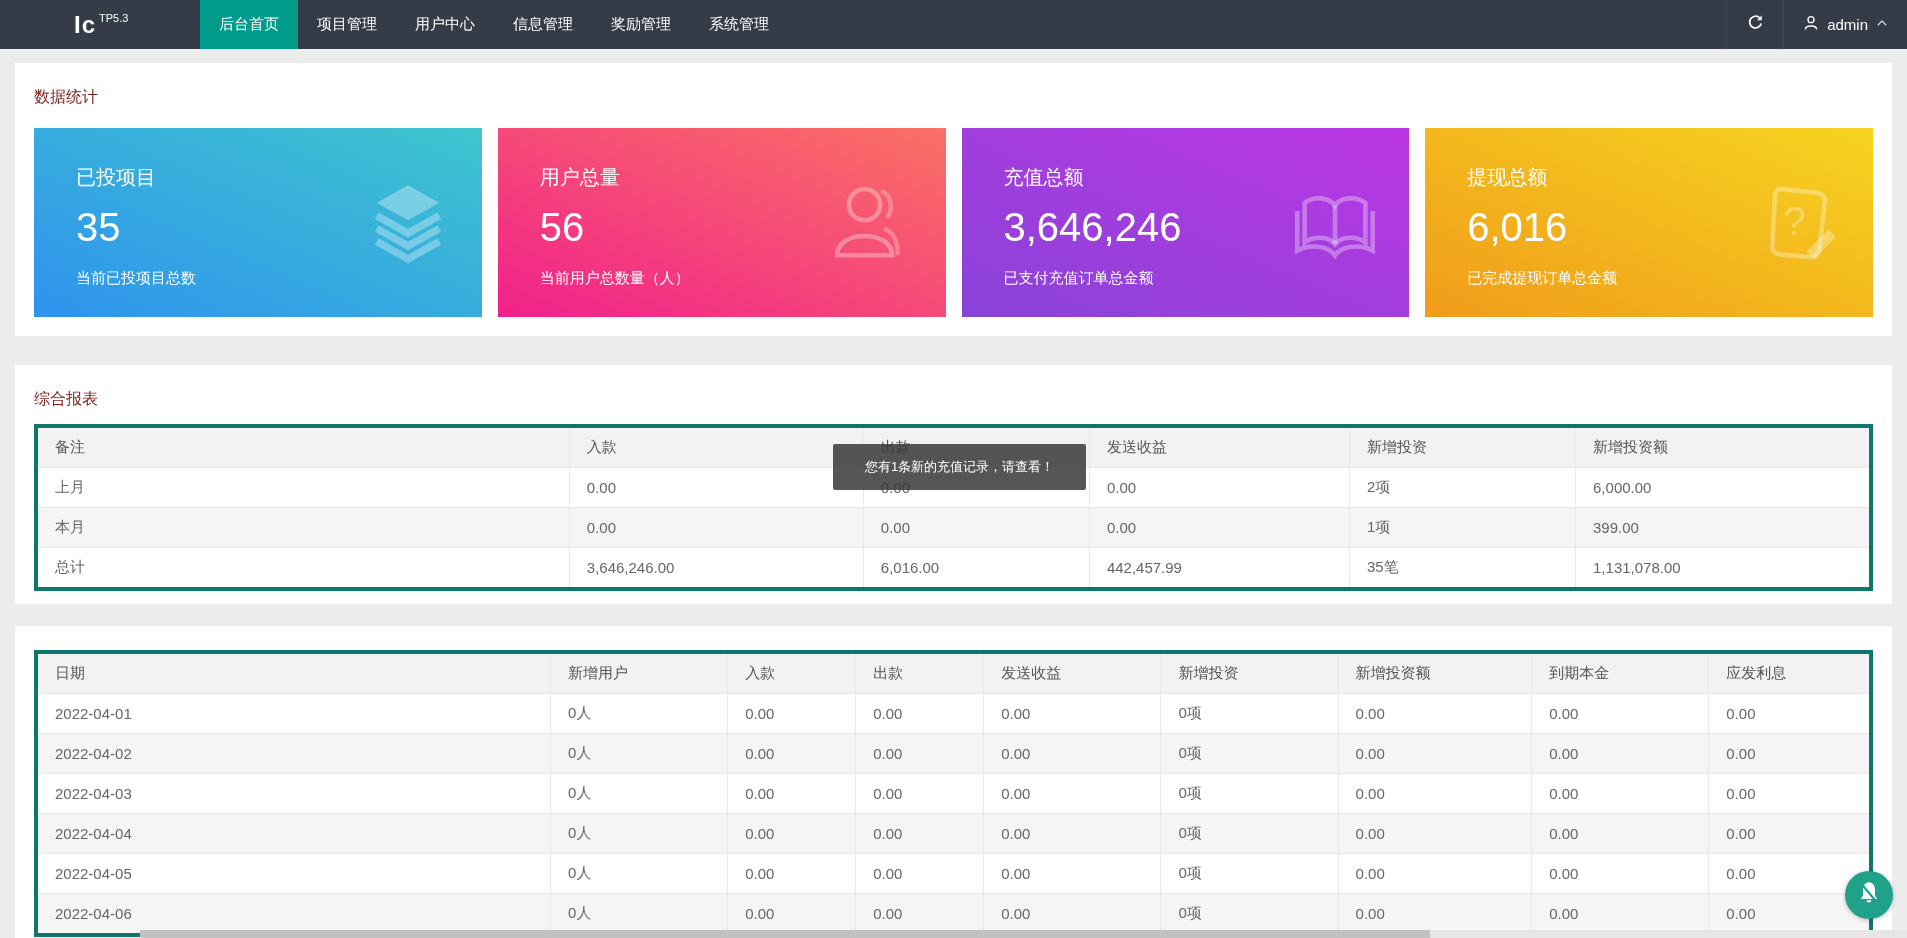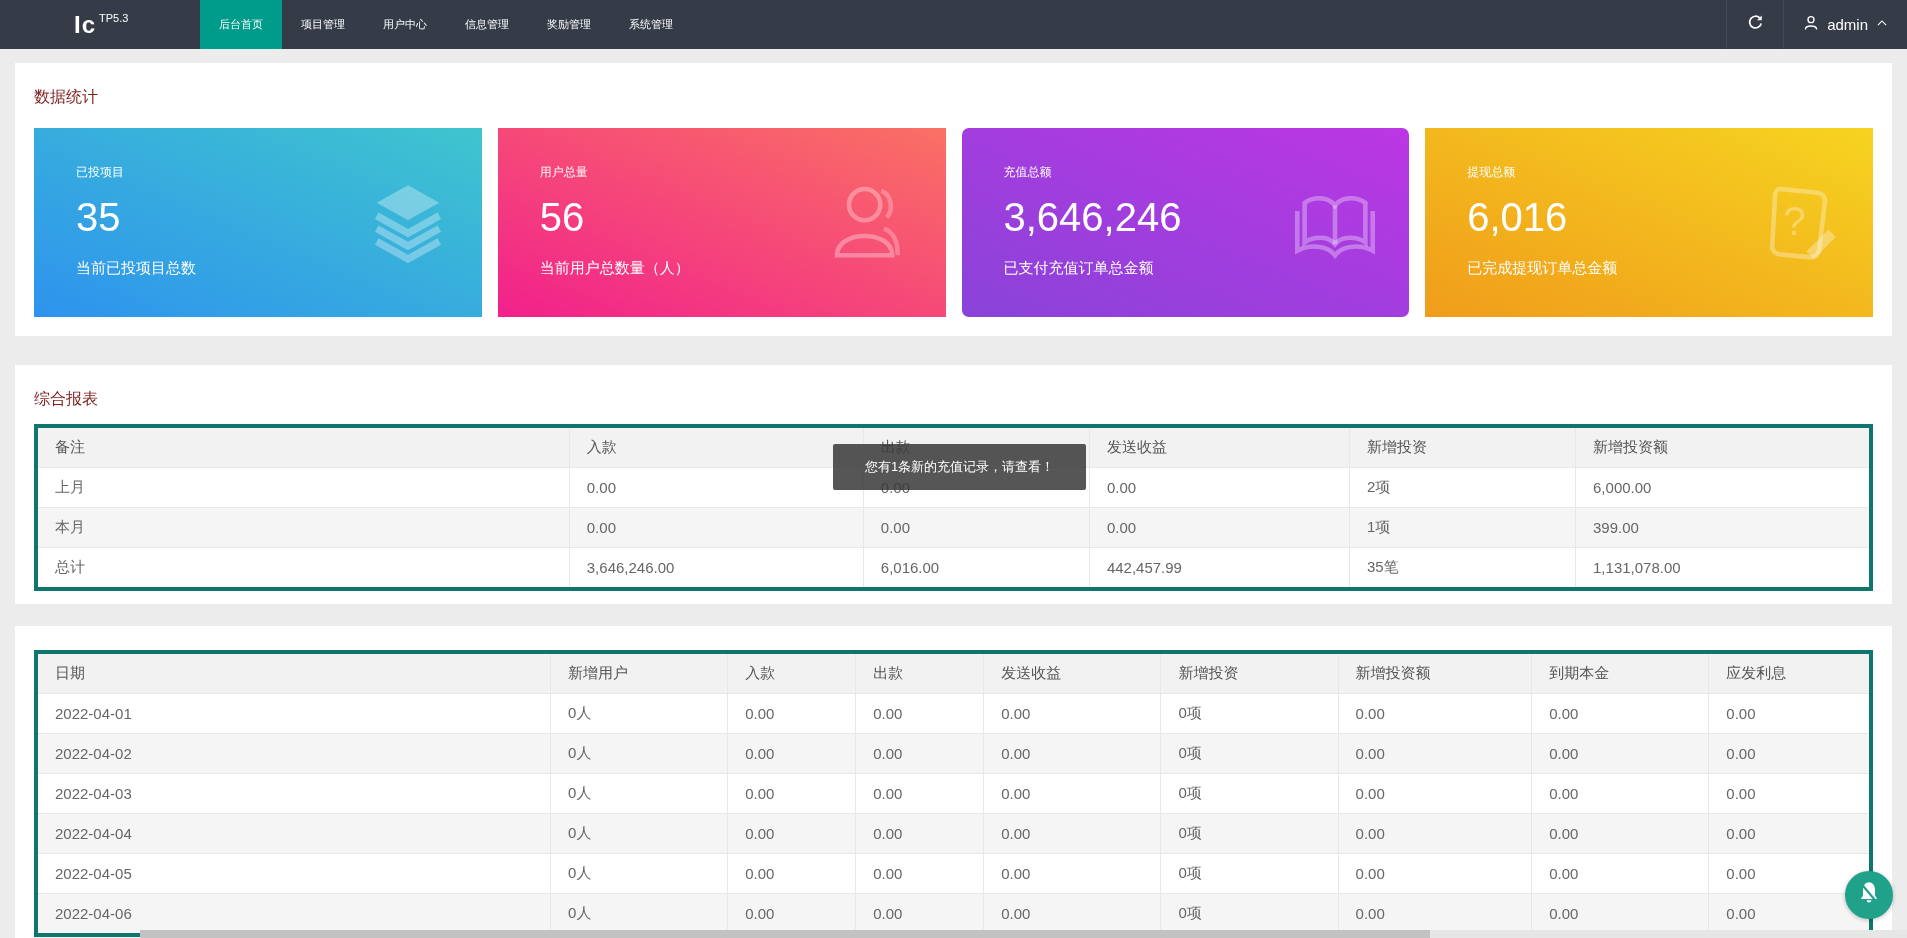--- a/index.html
+++ b/index.html
@@ -5,38 +5,38 @@
   html,body{margin:0;padding:0;}
   body{font-family:"Liberation Sans","DejaVu Sans",sans-serif;background:#ececec;}
   .app{position:relative;width:1907px;height:938px;overflow:hidden;background:#ececec;}
 
   
   .topbar{position:relative;height:49px;background:#353b47;display:flex;align-items:stretch;color:#fff;}
   .logo-box{width:200px;display:flex;align-items:center;padding-left:74px;box-sizing:border-box;}
   .logo-main{font-size:24px;font-weight:700;letter-spacing:1px;}
   .logo-sup{font-size:11px;margin-left:3px;position:relative;top:-7px;}
   .nav{display:flex;align-items:stretch;}
-  .nav-item{display:flex;align-items:center;padding:0 19px;font-size:11px;color:#fff;cursor:pointer;}
+  .nav-item{display:flex;align-items:center;padding:0 19px;font-size:15px;color:#fff;cursor:pointer;}
   .nav-item.active{background:#009c8b;}
   .topbar-right{margin-left:auto;display:flex;align-items:stretch;}
   .top-divider{width:1px;background:rgba(255,255,255,0.07);}
   .refresh-btn{width:56px;display:flex;align-items:center;justify-content:center;cursor:pointer;}
   .user-box{display:flex;align-items:center;gap:7px;padding:0 18px;cursor:pointer;font-size:15px;}
 
   
   .panel{background:#fff;margin:0 15px;padding:24px 19px 20px 19px;box-sizing:border-box;}
   .panel-stats{margin-top:14px;height:273px;}
   .panel-report{margin-top:29px;height:239px;}
   .panel-detail{margin-top:22px;height:400px;}
   .section-title{font-size:16px;color:#7f1d1d;margin-bottom:14px;}
 
   
   .cards{display:grid;grid-template-columns:repeat(4,1fr);gap:16px;margin-top:20px;}
   .card{position:relative;height:189px;color:#fff;padding:36px 0 0 42px;box-sizing:border-box;overflow:hidden;}
-  .card-title{font-size:12px;}
+  .card-title{font-size:20px;}
   .card-value{font-size:40px;line-height:1;margin-top:16px;font-weight:400;}
   .card-sub{font-size:15px;margin-top:22px;}
   .card-icon{position:absolute;right:28px;top:50px;width:92px;height:92px;color:rgba(255,255,255,0.32);}
   .card-icon svg{width:100%;height:100%;}
 
   
   table{width:100%;border-collapse:collapse;table-layout:fixed;border:4px solid #0f766e;}
   th,td{height:39px;padding:0 6px 0 17px;text-align:left;font-weight:400;font-size:15px;
         border:1px solid #e8e8e8;white-space:nowrap;overflow:hidden;}
   th{background:#f2f2f2;color:#555;}
@@ -149,21 +149,21 @@
         <div class="card-icon">
           <svg viewBox="0 0 100 100" fill="none" stroke="currentColor" stroke-width="5">
             <path d="M60 14 C71 18 74 34 66 43" opacity="0.8"></path>
             <path d="M78 84 C78 66 72 58 63 55" opacity="0.8"></path>
             <circle cx="42" cy="29" r="17"></circle>
             <path d="M12 84 C12 56 72 56 72 84 Z"></path>
           </svg>
         </div>
       </div>
 
-      <div class="card" style="background: linear-gradient(to right top, rgb(137, 67, 216), rgb(188, 55, 228)); border-radius: 7px;">
+      <div class="card" style="background: linear-gradient(to right top, rgb(137, 67, 216), rgb(188, 55, 228));">
         <div class="card-title">充值总额</div>
         <div class="card-value">3,646,246</div>
         <div class="card-sub">已支付充值订单总金额</div>
         <div class="card-icon">
           <svg viewBox="0 0 100 100" fill="none" stroke="currentColor" stroke-width="5">
             <path d="M50 30 C43 20 27 20 17 27 L17 70 C27 63 43 63 50 72 C57 63 73 63 83 70 L83 27 C73 20 57 20 50 30 Z"></path>
             <path d="M50 30 L50 72"></path>
             <path d="M9 36 L9 79 C22 72 42 73 50 84 C58 73 78 72 91 79 L91 36"></path>
           </svg>
         </div>

